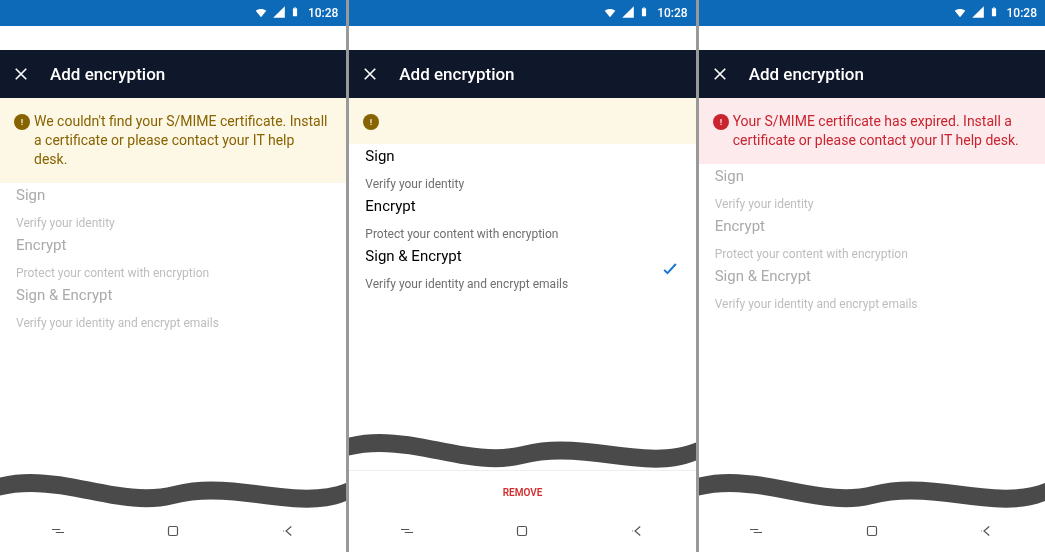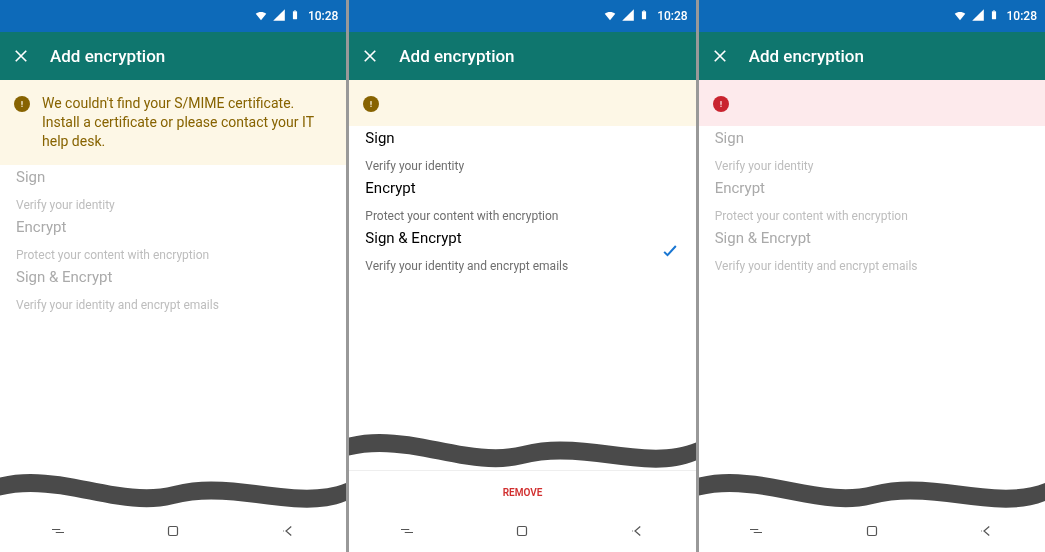--- a/index.html
+++ b/index.html
@@ -15,48 +15,49 @@
   .screen {
     flex: 1;
     background: #fff;
     display: flex;
     flex-direction: column;
     position: relative;
     overflow: hidden;
   }
   .statusbar {
     background: #0d6ab9;
-    height: 32px;
+    height: 26px;
     display: flex;
     justify-content: flex-end;
     align-items: center;
     padding: 0 8px;
     color: #fff;
     font-size: 12px;
     gap: 4px;
   }
   .statusbar .time { margin-left: 4px; font-weight: 500; }
   .appbar {
-    background: #0f766e;
+    background: #0f172a;
     height: 48px;
     display: flex;
     align-items: center;
     padding: 0 12px;
     color: #fff;
     gap: 20px;
+    margin-top: 24px;
   }
   .appbar-title { font-size: 17px; font-weight: 500; }
   .close-x {
     width: 18px; height: 18px;
     display:flex; align-items:center; justify-content:center;
   }
   .banner {
     display: flex;
     align-items: flex-start;
-    gap: 12px;
+    gap: 4px;
     padding: 14px 16px 14px 14px;
   }
   .banner.warn {
     background: #fdf7e6;
     color: #876301;
   }
   .banner.err {
     background: #fdeaec;
     color: #c9242f;
   }
@@ -282,20 +283,21 @@
     </span>
     <span class="appbar-title">Add encryption</span>
   </div>
   <div class="banner err">
     <span class="banner-icon">
       <svg viewBox="0 0 24 24" fill="currentColor">
           <rect x="10.5" y="5" width="3" height="9"></rect>
           <rect x="10.5" y="16" width="3" height="3"></rect>
         </svg>
     </span>
+    <div class="banner-text">Your S/MIME certificate has expired. Install a certificate or please contact your IT help desk.</div>
   </div>
   <div class="option disabled">
     <div class="option-title">Sign</div>
     <div class="option-sub">Verify your identity</div>
   </div>
   <div class="option disabled">
     <div class="option-title">Encrypt</div>
     <div class="option-sub">Protect your content with encryption</div>
   </div>
   <div class="option disabled">

